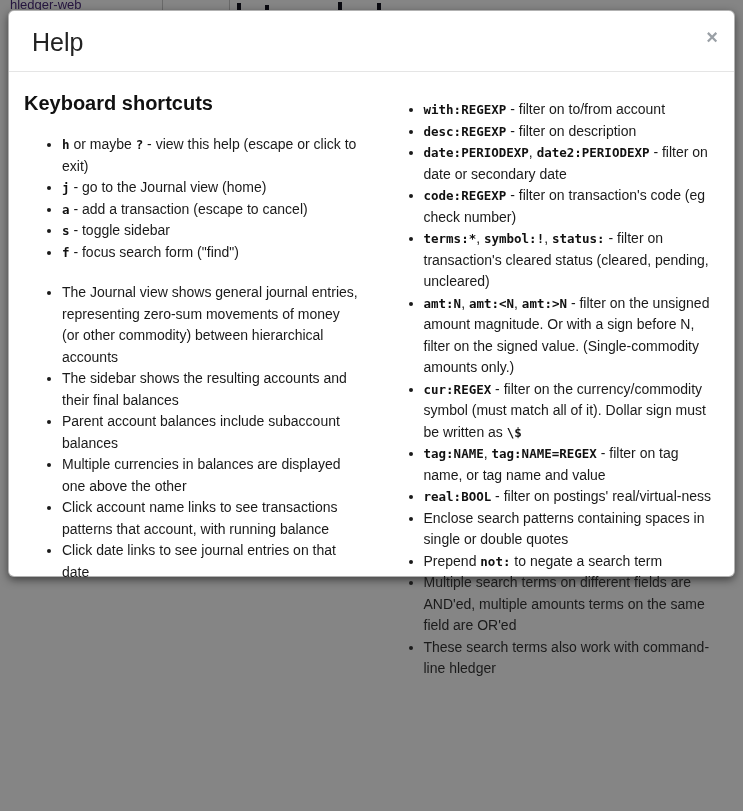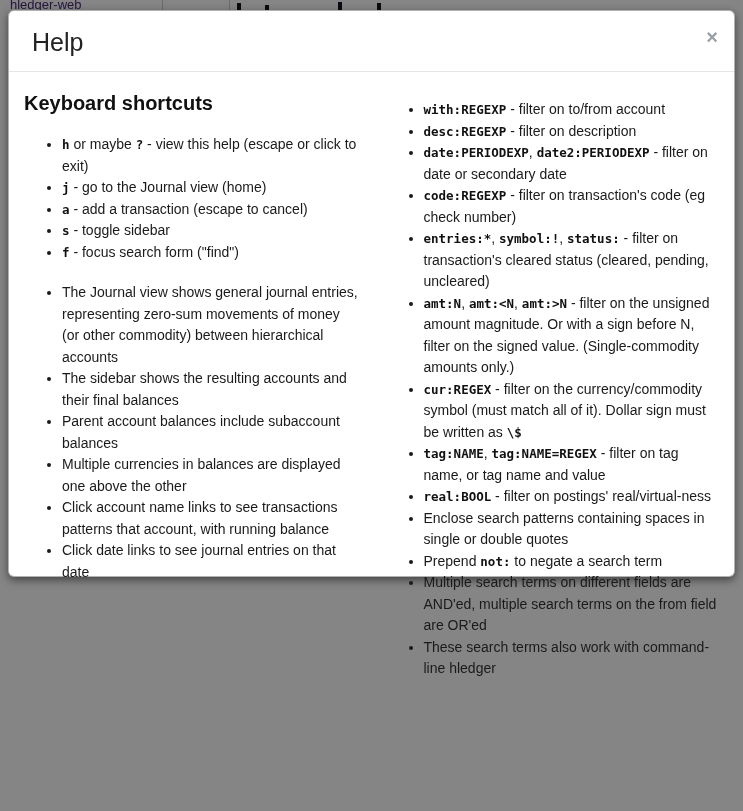--- a/index.html
+++ b/index.html
@@ -84,25 +84,25 @@
           <li>Click account name links to see transactions patterns that account, with running balance</li>
           <li>Click date links to see journal entries on that date</li>
         </ul>
     </div>
     <div class="col col-right">
       <ul>
           <li><code>with:REGEXP</code> - filter on to/from account</li>
           <li><code>desc:REGEXP</code> - filter on description</li>
           <li><code>date:PERIODEXP</code>, <code>date2:PERIODEXP</code> - filter on date or secondary date</li>
           <li><code>code:REGEXP</code> - filter on transaction's code (eg check number)</li>
-          <li><code>entries:*</code>, <code>symbol:!</code>, <code>status:</code> - filter on transaction's cleared status (cleared, pending, uncleared)</li>
+          <li><code>terms:*</code>, <code>symbol:!</code>, <code>status:</code> - filter on transaction's cleared status (cleared, pending, uncleared)</li>
           <li><code>amt:N</code>, <code>amt:&lt;N</code>, <code>amt:&gt;N</code> - filter on the unsigned amount magnitude. Or with a sign before N, filter on the signed value. (Single-commodity amounts only.)</li>
           <li><code>cur:REGEX</code> - filter on the currency/commodity symbol (must match all of it). Dollar sign must be written as <code>\$</code></li>
           <li><code>tag:NAME</code>, <code>tag:NAME=REGEX</code> - filter on tag name, or tag name and value</li>
           <li><code>real:BOOL</code> - filter on postings' real/virtual-ness</li>
           <li>Enclose search patterns containing spaces in single or double quotes</li>
           <li>Prepend <code>not:</code> to negate a search term</li>
-          <li>Multiple search terms on different fields are AND'ed, multiple search terms on the from field are OR'ed</li>
+          <li>Multiple search terms on different fields are AND'ed, multiple amounts terms on the same field are OR'ed</li>
           <li>These search terms also work with command-line hledger</li>
         </ul>
     </div>
   </div>
 </div>
 
 </body></html>

